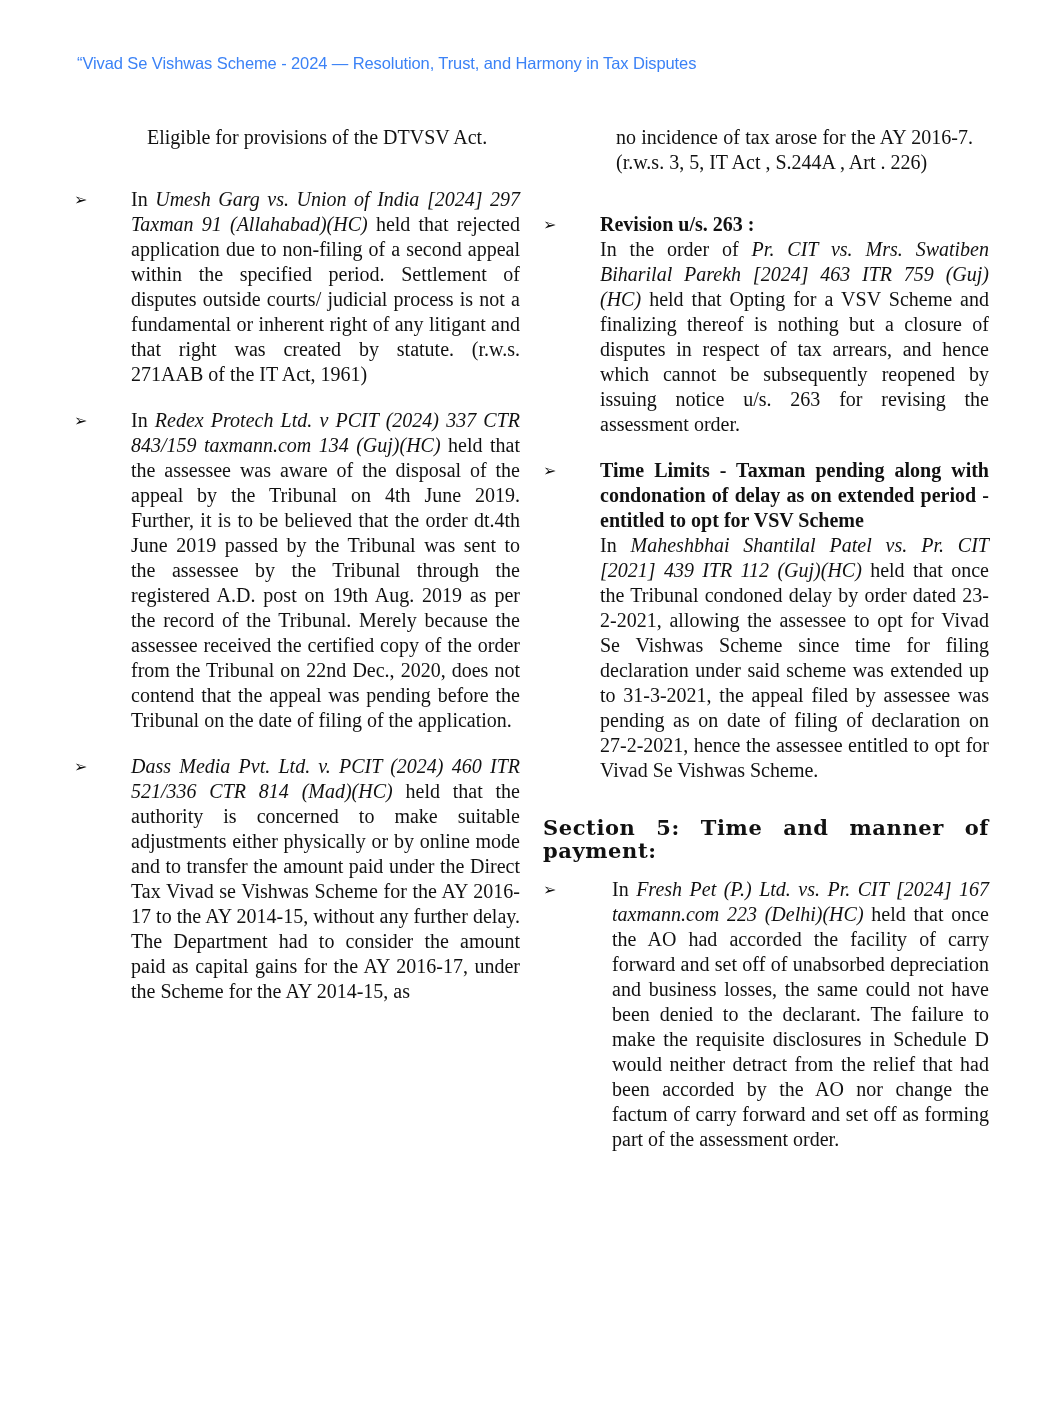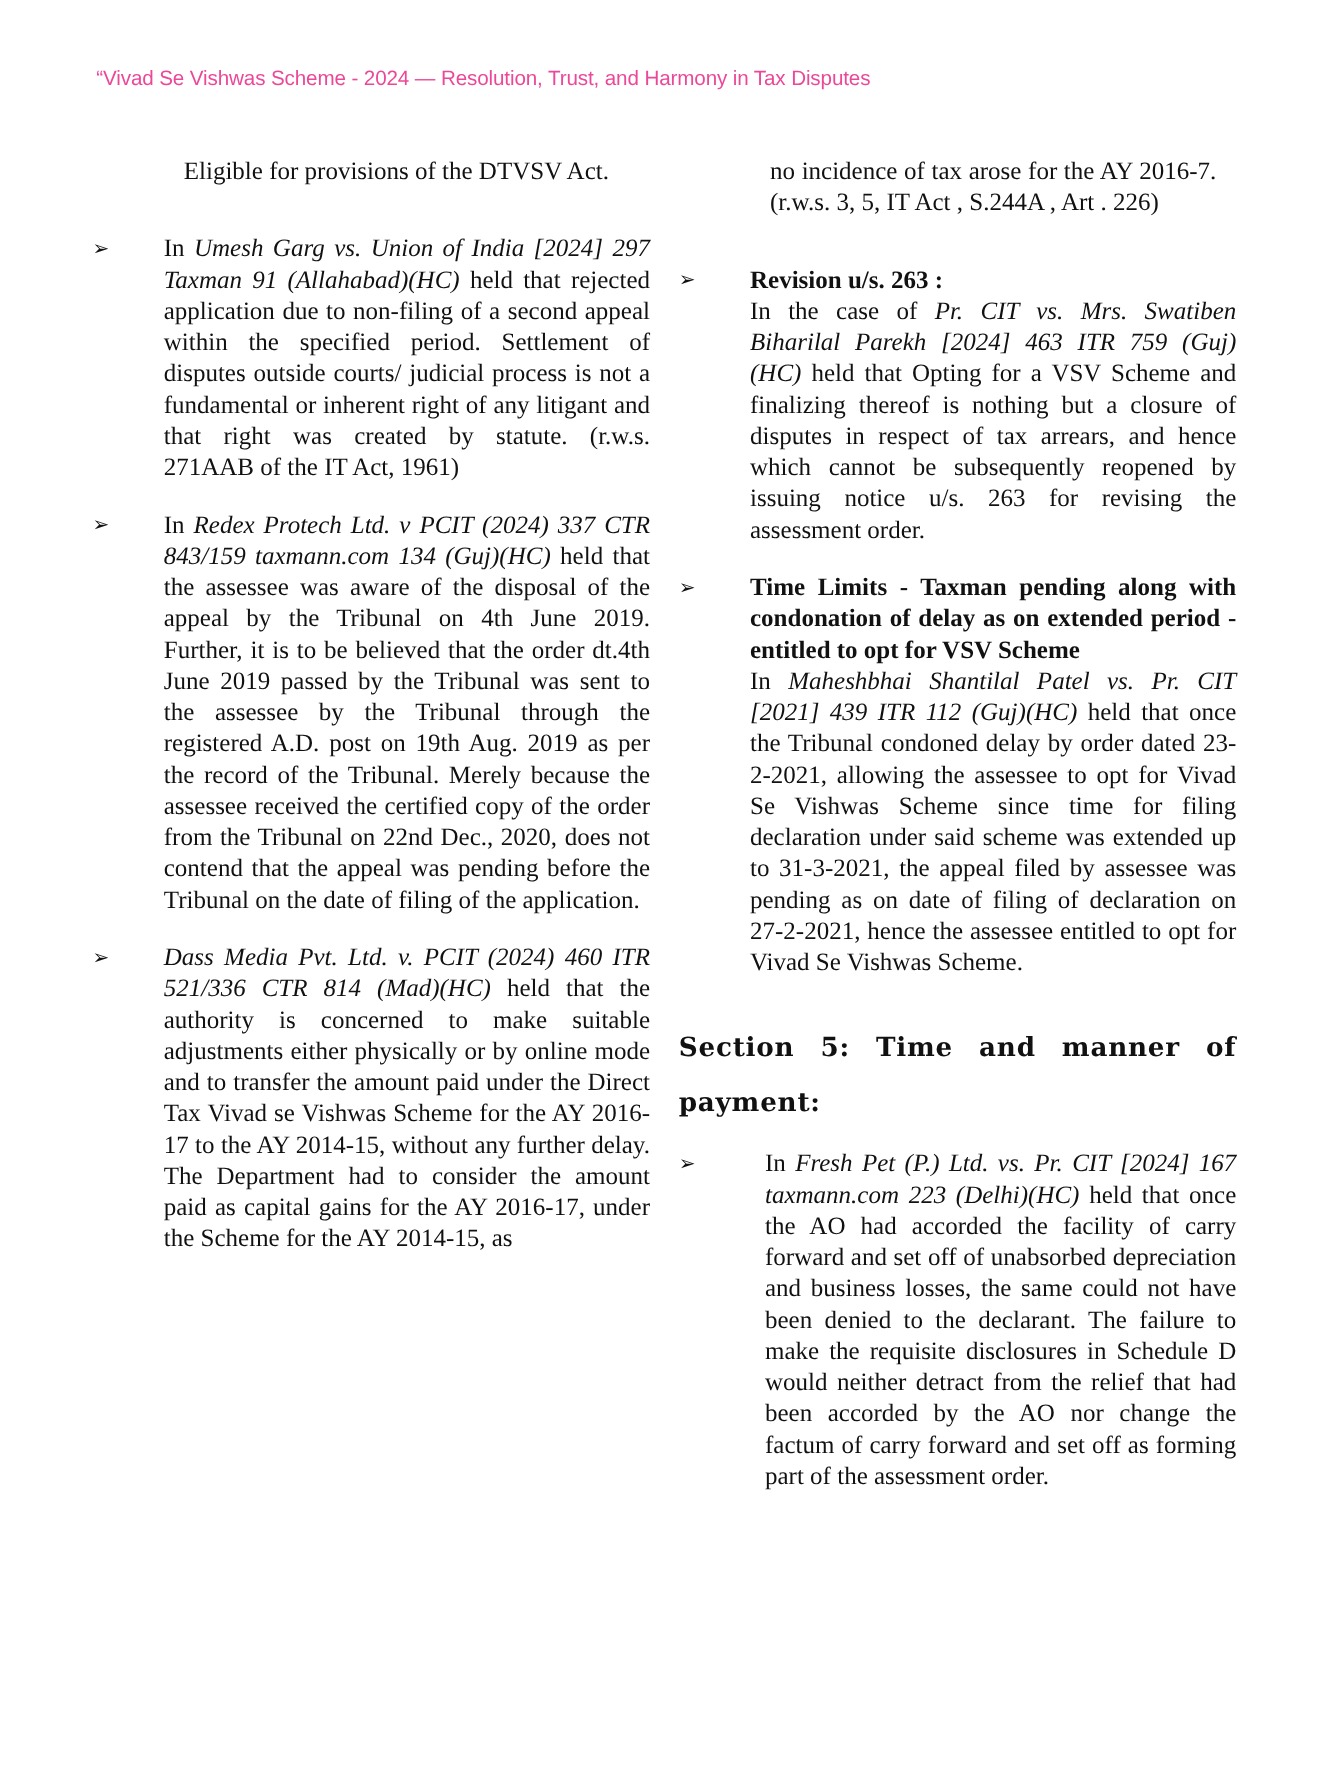--- a/index.html
+++ b/index.html
@@ -1,33 +1,33 @@
 <!DOCTYPE html>
 <html><head>
 <meta charset="utf-8">
 <style>
   html, body { margin: 0; padding: 0; background: #ffffff; }
   body { width: 1063px; height: 1418px; position: relative; overflow: hidden; color: #111; }
   .header {
     position: absolute; left: 77px; top: 54px;
-    font-family: "Liberation Sans", sans-serif; font-size: 16.5px; color: #ec4899;
+    font-family: "Liberation Sans", sans-serif; font-size: 16.5px; color: #3b82f6;
     white-space: nowrap; letter-spacing: -0.1px;
   }
   .col { position: absolute; font-family: "Liberation Serif", serif; font-size: 20px; line-height: 25px; }
   .col-left { left: 74px; top: 109px; width: 446px; }
   .col-right { left: 543px; top: 109px; width: 446px; }
   .para { margin: 16px; padding-left: 57px; text-align: justify; text-align-last: left; }
   .item { position: relative; padding-left: 57px; margin: 0; }
   .bullet { position: absolute; left: 0; top: 0; font-size: 16px; line-height: 25px; width: 20px; }
   .item-title { font-weight: bold; text-align: justify; margin: 0; }
   .item-body { text-align: justify; margin: 0; }
   .gap { height: 21px; }
   em, .it { font-style: italic; }
   .section-heading {
-    font-family: "DejaVu Serif", serif; font-weight: bold; font-size: 21px; line-height: 44px;
+    font-family: "DejaVu Serif", serif; font-weight: bold; font-size: 21px; line-height: 23px;
     letter-spacing: 0.6px; text-align: justify; margin: 0; margin-top: 1px;
   }
   .rect-body { margin-top: 15px; margin-left: 12px; }
 </style>
 </head>
 <body>
 
 <div class="header">“Vivad Se Vishwas Scheme - 2024 — Resolution, Trust, and Harmony in Tax Disputes</div>
 
 <div class="col col-left">
@@ -52,21 +52,21 @@
   </div>
 </div>
 
 <div class="col col-right">
   <p class="para">no incidence of tax arose for the AY 2016-7. (r.w.s. 3, 5, IT Act , S.244A , Art . 226)</p>
   <div class="gap"></div>
 
   <div class="item">
     <span class="bullet">➢</span>
     <p class="item-title">Revision u/s. 263 :</p>
-    <p class="item-body"><span>In the case of </span><span class="it">Pr. CIT vs. Mrs. Swatiben Biharilal Parekh [2024] 463 ITR 759 (Guj)(HC)</span><span> held that Opting for a VSV Scheme and finalizing thereof is nothing but a closure of disputes in respect of tax arrears, and hence which cannot be subsequently reopened by issuing notice u/s. 263 for revising the assessment order.</span></p>
+    <p class="item-body"><span>In the order of </span><span class="it">Pr. CIT vs. Mrs. Swatiben Biharilal Parekh [2024] 463 ITR 759 (Guj)(HC)</span><span> held that Opting for a VSV Scheme and finalizing thereof is nothing but a closure of disputes in respect of tax arrears, and hence which cannot be subsequently reopened by issuing notice u/s. 263 for revising the assessment order.</span></p>
   </div>
   <div class="gap"></div>
 
   <div class="item">
     <span class="bullet">➢</span>
     <p class="item-title">Time Limits - Taxman pending along with condonation of delay as on extended period - entitled to opt for VSV Scheme</p>
     <p class="item-body"><span>In </span><span class="it">Maheshbhai Shantilal Patel vs. Pr. CIT [2021] 439 ITR 112 (Guj)(HC)</span><span> held that once the Tribunal condoned delay by order dated 23-2-2021, allowing the assessee to opt for Vivad Se Vishwas Scheme since time for filing declaration under said scheme was extended up to 31-3-2021, the appeal filed by assessee was pending as on date of filing of declaration on 27-2-2021, hence the assessee entitled to opt for Vivad Se Vishwas Scheme.</span></p>
   </div>
   <div class="gap" style="height:32px"></div>
 

